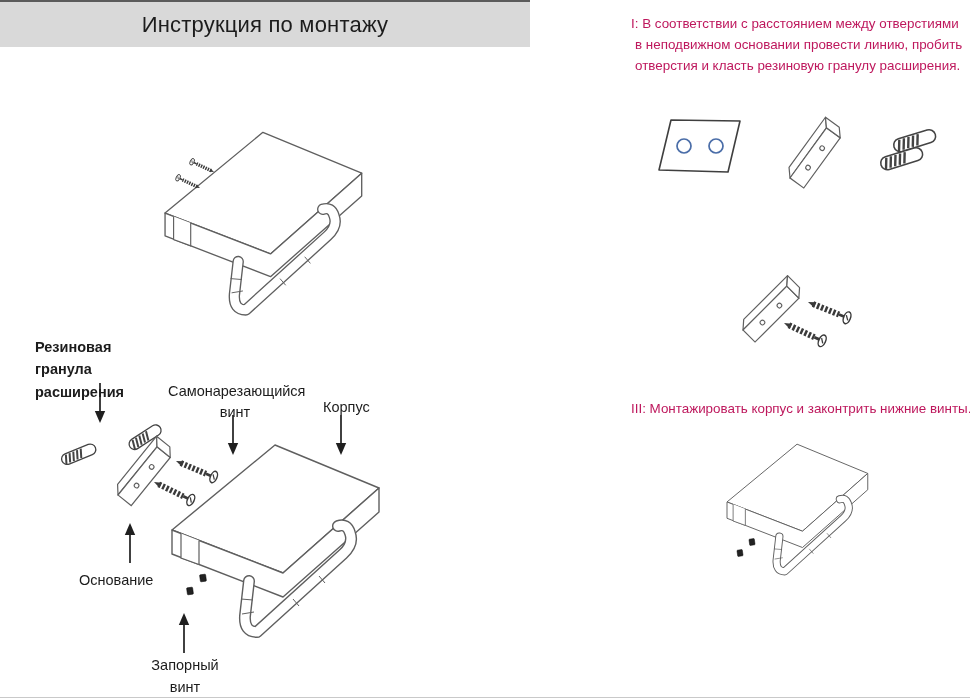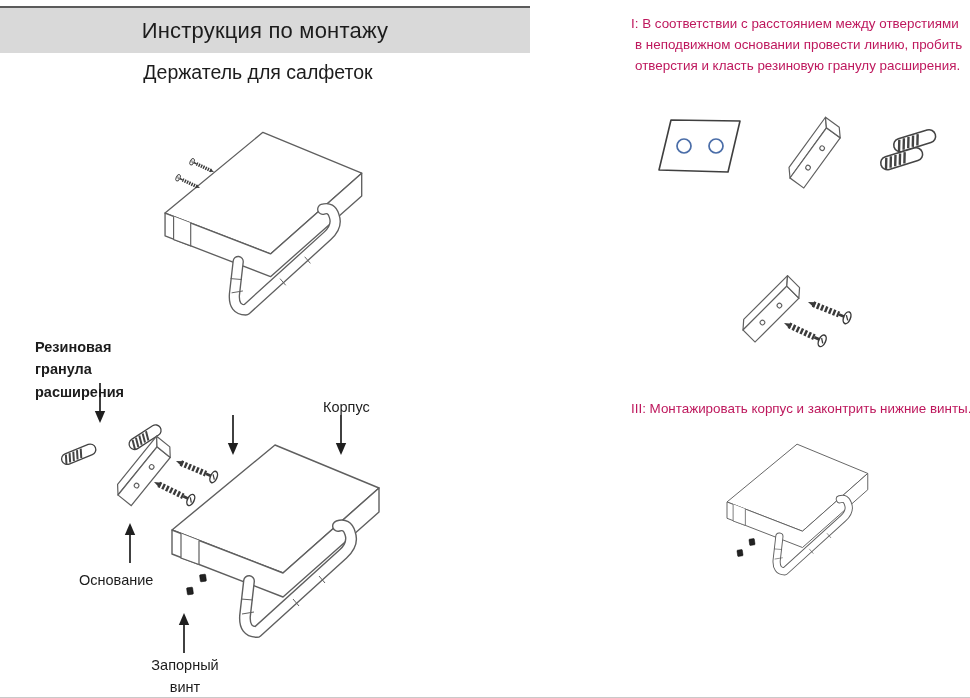--- a/index.html
+++ b/index.html
@@ -2,21 +2,21 @@
 <html><head>
 <meta charset="utf-8">
 <style>
   html,body{margin:0;padding:0;background:#fff;}
   .page{
     position:relative;width:970px;height:698px;background:#ffffff;
     font-family:"Liberation Sans",sans-serif;color:#1f1f1f;overflow:hidden;
     border-bottom:1px solid #c9c9c9;box-sizing:border-box;
   }
   .header-bar{
-    position:absolute;left:0;top:6px;width:530px;height:47px;background:#d9d9d9;
+    position:absolute;left:0;top:0;width:530px;height:47px;background:#d9d9d9;
     border-top:2px solid #5b5b5b;display:flex;align-items:center;justify-content:center;
     box-sizing:border-box;
   }
   .header-title{font-size:22px;color:#1c1c1c;letter-spacing:.2px;}
   .subtitle{
     position:absolute;left:0;top:61px;width:516px;text-align:center;
     font-size:19.5px;color:#1c1c1c;
   }
   .step-text{
     position:absolute;width:332px;font-size:13.4px;line-height:1.56;color:#be185d;
@@ -77,21 +77,20 @@
       <g id="arr-down">
         <line x1="0" y1="0" x2="0" y2="29" stroke="#1f1f1f" stroke-width="1.7"></line>
         <polygon points="-5.2,28 5.2,28 0,40" fill="#1f1f1f"></polygon>
       </g>
     </defs>
   </svg>
 
   <div class="header-bar">
     <div class="header-title">Инструкция по монтажу</div>
   </div>
-  <div class="subtitle">Держатель для салфеток</div>
 
   <svg id="assembled-svg" class="drawing" width="250" height="220" viewBox="0 0 250 220">
     <use href="#holder" transform="translate(1.3,4.9) scale(0.95)"></use>
     <use href="#screwpart" transform="translate(74,56) rotate(205) scale(0.62)"></use>
     <use href="#screwpart" transform="translate(60,72) rotate(205) scale(0.62)"></use>
   </svg>
 
   <svg id="exploded-svg" class="drawing" width="410" height="368" viewBox="0 0 410 368">
     <use href="#arr-down" transform="translate(75,53)"></use>
     <use href="#arr-down" transform="translate(208,85)"></use>
@@ -102,20 +101,21 @@
     <use href="#dowel" transform="translate(37,131) rotate(-22)"></use>
     <use href="#bracket" transform="translate(93,165) rotate(-51)"></use>
     <use href="#screwpart" transform="translate(151,131) rotate(23) scale(1.05)"></use>
     <use href="#screwpart" transform="translate(129,152) rotate(26) scale(1.05)"></use>
     <use href="#holder" transform="translate(122,103)"></use>
     <use href="#setscrew" transform="translate(178,248) rotate(-8)"></use>
     <use href="#setscrew" transform="translate(165,261) rotate(-8)"></use>
   </svg>
 
   <div id="label-dowel" class="part-label">Резиновая гранула расширения</div>
+  <div id="label-screw" class="part-label">Самонарезающийся винт</div>
   <div id="label-body" class="part-label">Корпус</div>
   <div id="label-base" class="part-label">Основание</div>
   <div id="label-lockscrew" class="part-label">Запорный винт</div>
 
   <div id="step1-text" class="step-text">I: В соответствии с расстоянием между отверстиями в неподвижном основании провести линию, пробить отверстия и класть резиновую гранулу расширения.</div>
   <svg id="step1-svg" class="drawing" width="320" height="95" viewBox="0 0 320 95">
     <g>
       <polygon points="31,15 100,16 88,67 19,65" fill="#fff" stroke="#3f3f3f" stroke-width="1.6" stroke-linejoin="round"></polygon>
       <circle cx="44" cy="41" r="7" fill="none" stroke="#4a6da8" stroke-width="1.7"></circle>
       <circle cx="76" cy="41" r="7" fill="none" stroke="#4a6da8" stroke-width="1.7"></circle>

